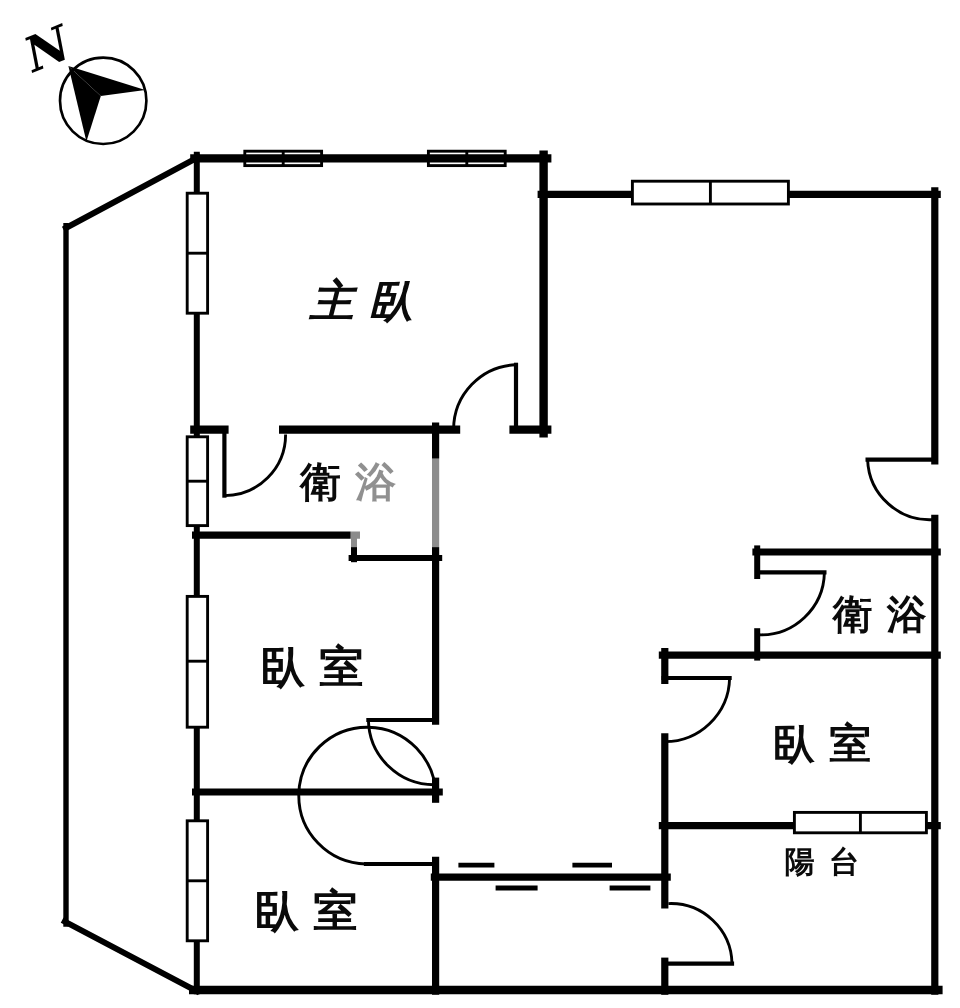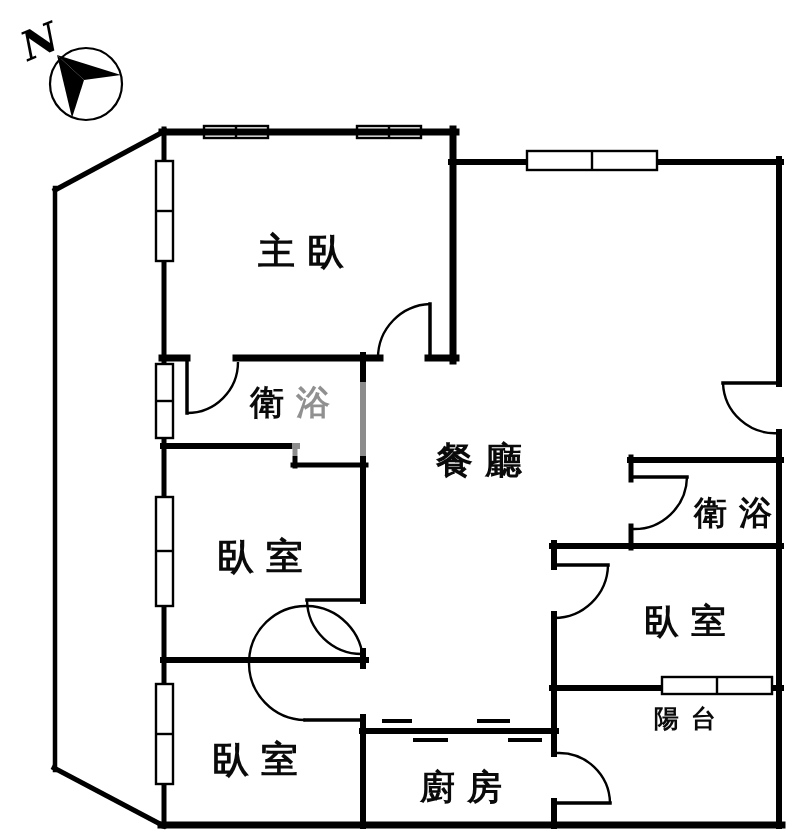--- a/index.html
+++ b/index.html
@@ -115,27 +115,25 @@
       <rect x="156" y="497" width="17" height="109" fill="#fff"></rect>
       <line x1="156" y1="551" x2="173" y2="551"></line>
       <rect x="156" y="684" width="17" height="100" fill="#fff"></rect>
       <line x1="156" y1="734" x2="173" y2="734"></line>
 
       <rect x="662" y="677" width="110" height="17" fill="#fff"></rect>
       <line x1="717" y1="677" x2="717" y2="694"></line>
     </g>
   </svg>
 
-  <div class="room-label" style="left:301px;top:251px;">主臥</div>
+  <div class="room-label" style="left:301px;top:251px;font-style:italic;">主臥</div>
   <div class="room-label" style="left:290px;top:402px;font-size:34px;">衛浴</div>
-  <div class="room-label" style="left:479px;top:460px;">餐廳</div>
   <div class="room-label" style="left:260px;top:556px;">臥室</div>
   <div class="room-label" style="left:733px;top:512px;font-size:33px;">衛浴</div>
   <div class="room-label" style="left:255px;top:759px;">臥室</div>
   <div class="room-label" style="left:685px;top:620px;font-size:35px;">臥室</div>
-  <div class="room-label" style="left:461px;top:786px;font-size:35px;">廚房</div>
   <div class="room-label" style="left:685px;top:718px;font-size:25px;">陽台</div>
 
   <div class="north-label">N</div>
 
   <div class="watermark"></div>
 
 </div>
 
 </body></html>

